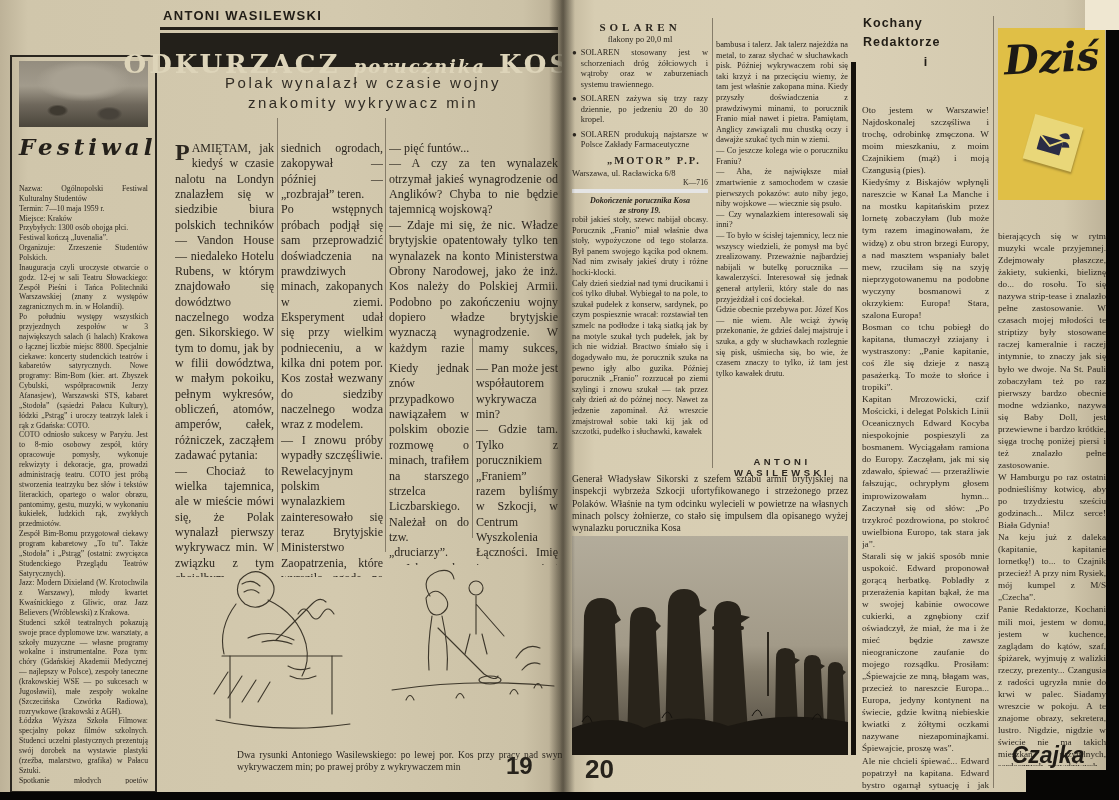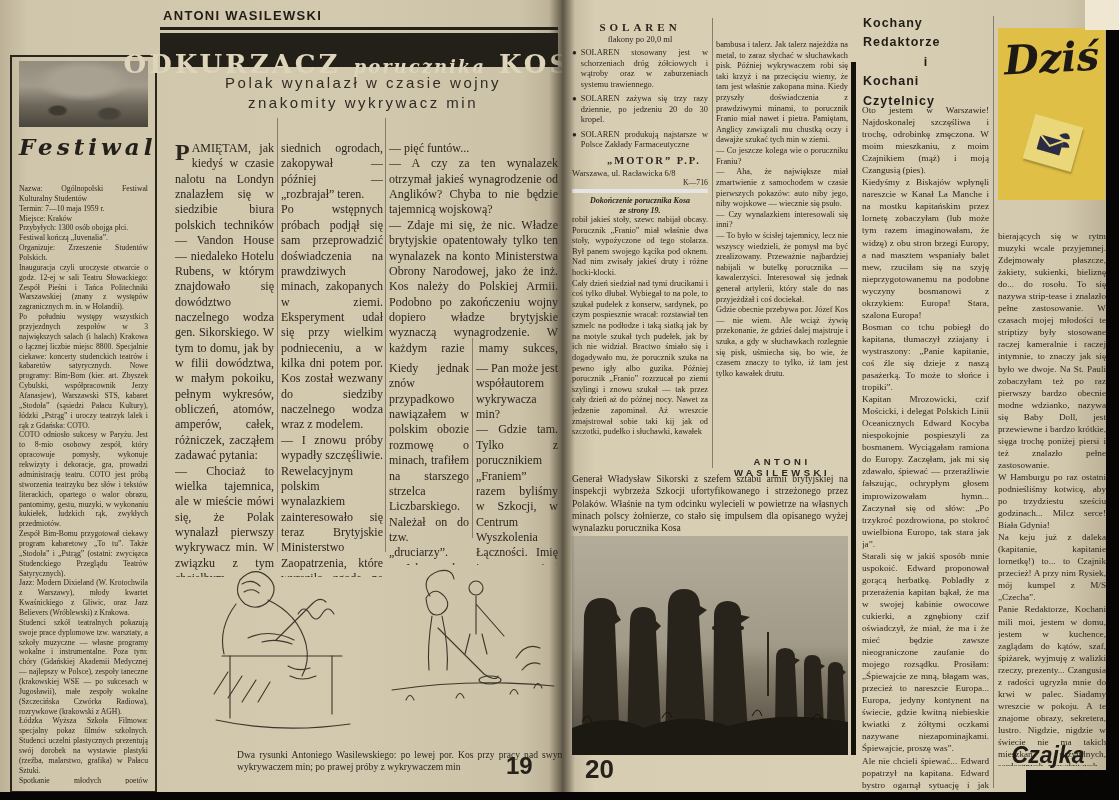--- a/index.html
+++ b/index.html
@@ -258,21 +258,20 @@
       <path d="M10 186 q6 -12 10 0 M90 182 q6 -12 10 0 M180 180 q6 -12 10 0 M240 184 q6 -12 10 0" stroke="#15120d" fill="none"></path>
     </svg>
   </div>
   <div id="pnumR" class="abs pnum">20</div>
 
   <div id="blackBar" class="abs"></div>
 
   <div id="letterHead" class="abs">
     <div>Kochany Redaktorze</div>
     <div class="mid">i</div>
-    <div>Kochani Czytelnicy</div>
   </div>
   <div id="colC" class="abs txt">Oto jestem w Warszawie! Najdoskonalej szczęśliwa i trochę, odrobinkę zmęczona. W moim mieszkaniu, z moim Czajnikiem (mąż) i moją Czangusią (pies).
 Kiedyśmy z Biskajów wpłynęli nareszcie w Kanał La Manche i na mostku kapitańskim przez lornetę zobaczyłam (lub może tym razem imaginowałam, że widzę) z obu stron brzegi Europy, a nad masztem wspaniały balet mew, rzuciłam się na szyję nieprzygotowanemu na podobne wyczyny bosmanowi z okrzykiem: Europa! Stara, szalona Europa!
 Bosman co tchu pobiegł do kapitana, tłumaczył zziajany i wystraszony: „Panie kapitanie, coś źle się dzieje z naszą pasażerką. To może to słońce i tropiki”.
 Kapitan Mrozowicki, czif Mościcki, i delegat Polskich Linii Oceanicznych Edward Kocyba niespokojnie pospieszyli za bosmanem. Wyciągałam ramiona do Europy. Zaczęłam, jak mi się zdawało, śpiewać — przeraźliwie fałszując, ochrypłym głosem improwizowałam hymn... Zaczynał się od słów: „Po trzykroć pozdrowiona, po stokroć uwielbiona Europo, tak stara jak ja”.
 Starali się w jakiś sposób mnie uspokoić. Edward proponował gorącą herbatkę. Pobladły z przerażenia kapitan bąkał, że ma w swojej kabinie owocowe cukierki, a zgnębiony czif oświadczył, że miał, że ma i że mieć będzie zawsze nieograniczone zaufanie do mojego rozsądku. Prosiłam: „Śpiewajcie ze mną, błagam was, przecież to nareszcie Europa... Europa, jedyny kontynent na świecie, gdzie kwitną niebieskie kwiatki z żółtymi oczkami nazywane niezapominajkami. Śpiewajcie, proszę was”.
 Ale nie chcieli śpiewać... Edward popatrzył na kapitana. Edward bystro ogarnął sytuację i jak gdyby nigdy nic zapytał: „W jakim kapelusiku uciekała foka z Ogrodu Zoologicznego w Hamburgu?” Tak, to było silne. Bez żalu mogłam opowiadać o wydarzeniach, jakich Hamburg nie pamięta.
 Potem był port Rotterdam i wspaniała kolejka w chińskiej restauracji. Boże, czego ja tam nie jadłam! Zupa z płetw rekina, potem „Jumpla”, coś w rodzaju naleśników nadziewanych czymś niezwykłym, potem godu-godu — to ostatnie podano na stole późno i do tego wszystko smaczne. W Rotterdamie kupiłam dla Czajnika elektryczną maszynkę do golenia.
 Potem był Hamburg i wieczorem na St. Pauli oglądałam niezliczoną ilość młodych pań roz-</div>
   <div id="ruleCD" class="abs vrule"></div>

